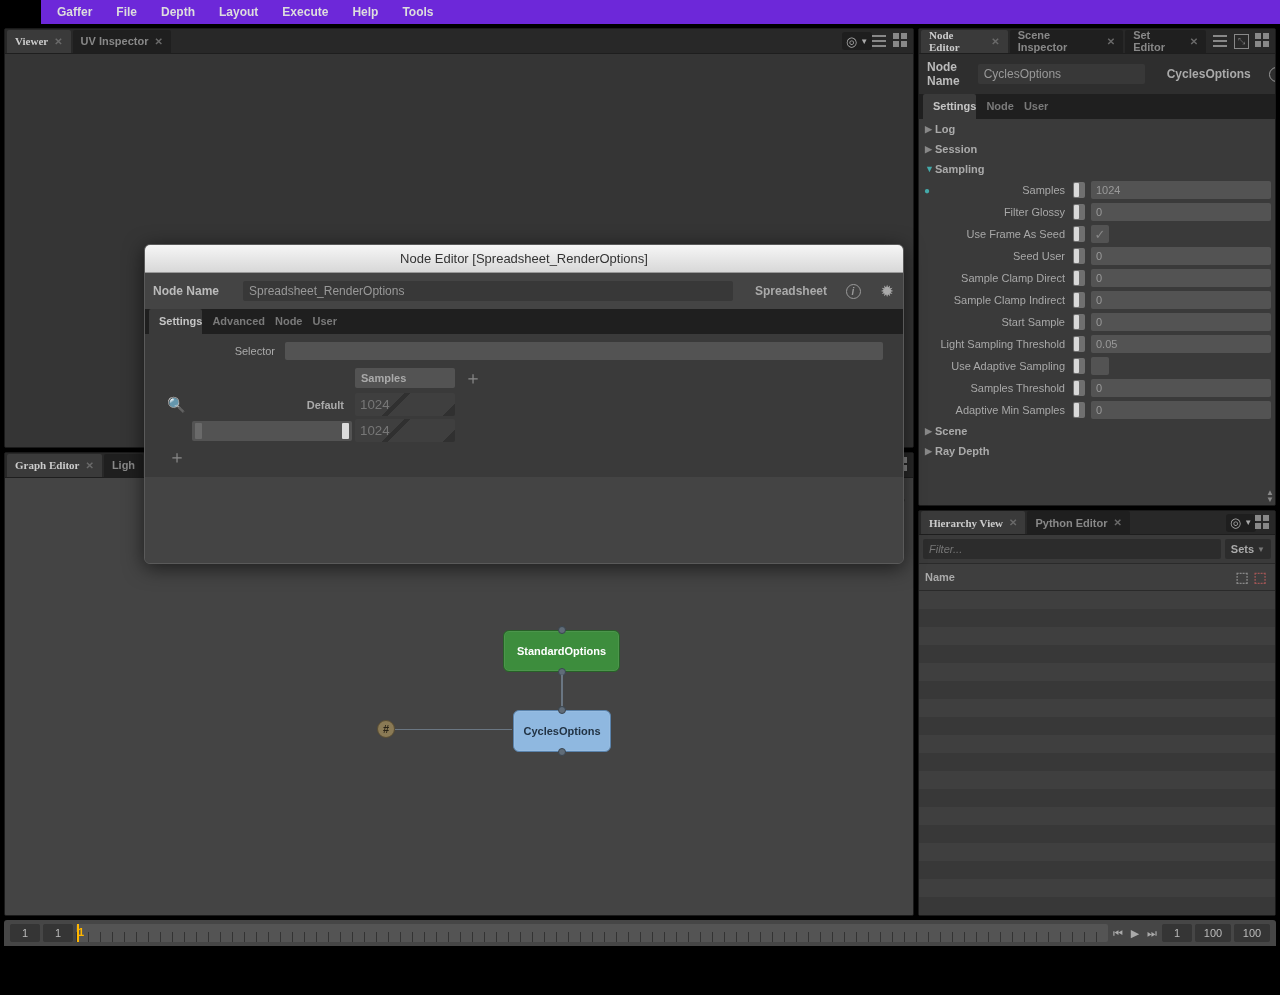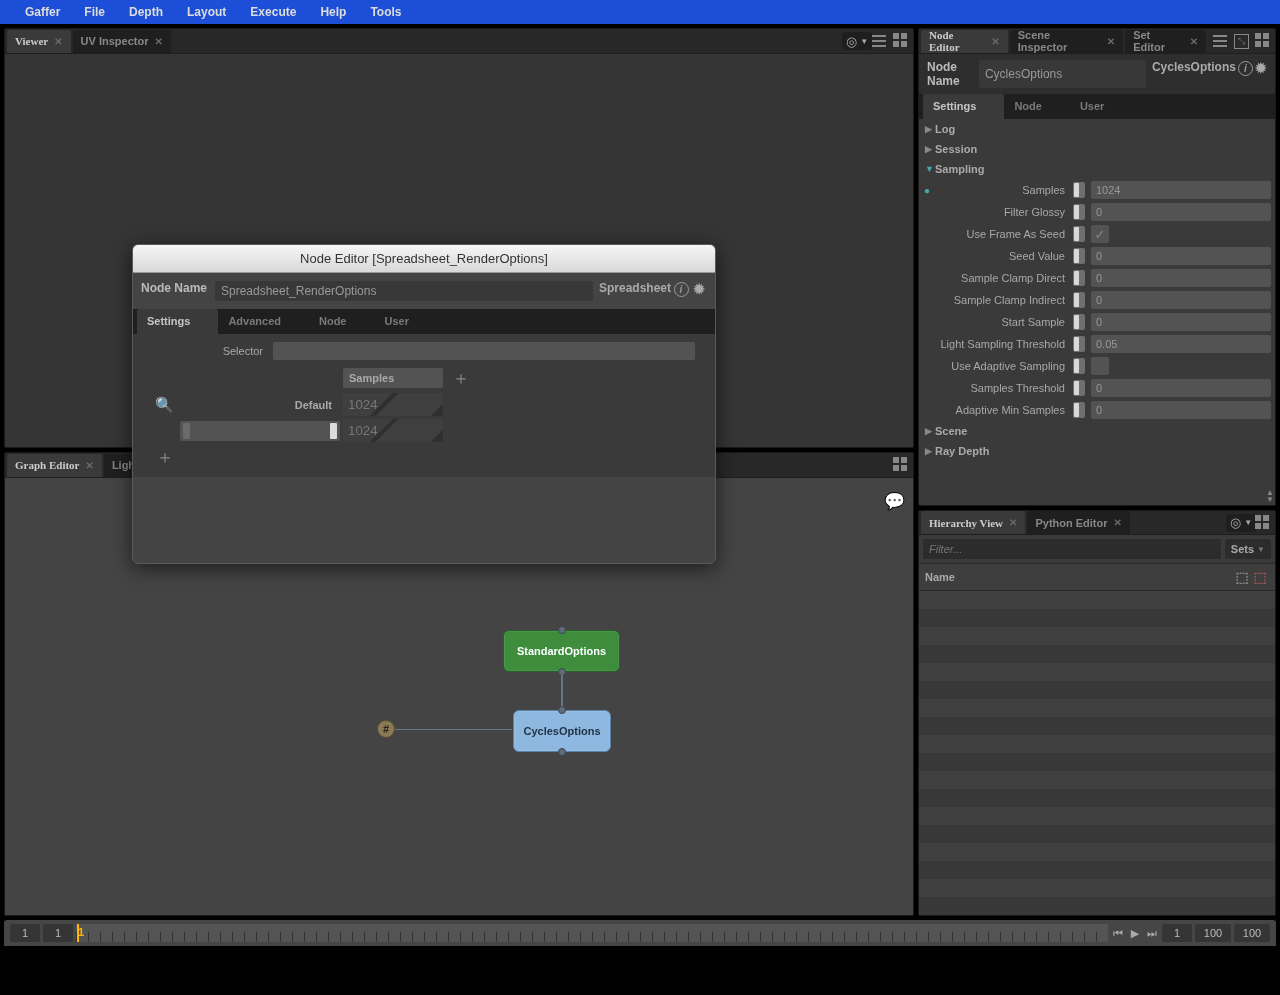--- a/index.html
+++ b/index.html
@@ -10,22 +10,23 @@
   font-size: 12px;
   color: #b8b8b8;
   overflow: hidden;
 }
 
 
 .menubar {
   display: flex;
   align-items: center;
   height: 24px;
-  background: #1d4ed8;
-  padding: 0 13px;
+  background: #6d28d9;
+  padding: 0 4px;
+  margin-left: 41px;
 }
 .menubar .item {
   padding: 0 12px;
   font-weight: bold;
   color: #ddd;
   cursor: pointer;
   font-size: 12px;
 }
 
 .app-body {
@@ -98,23 +99,23 @@
   width: 24px; height: 22px;
   display:flex; align-items:center; justify-content:center;
   color:#9a9a9a; font-size:17px;
 }
 
 
 .node-editor { height: 478px; }
 .hier { flex: 1; }
 
 .row-name {
-  display: flex; 
+  display: flex; align-items: center;
   padding: 6px 8px;
-  gap: 2px;
+  gap: 18px;
   font-weight: bold;
 }
 .row-name .label { color: #bbb; }
 .row-name input {
   flex: 1;
   background: #383838;
   border: none;
   color: #999;
   padding: 3px 6px;
   font-size: 12px;
@@ -123,21 +124,21 @@
 .row-name .type { color: #aaa; font-weight: bold; margin-left: 4px;}
 .row-name .icon { width:16px; height:16px; display:flex; align-items:center; justify-content:center; color:#aaa; font-size:14px; }
 
 .subtabs {
   display: flex;
   height: 25px;
   background: #1f1f1f;
   padding-left: 4px;
 }
 .subtab {
-  padding: 6px 28px 0 10px;
+  padding: 6px 0 0 10px;
   font-weight: bold;
   font-size: 11px;
   color: #7a7a7a;
 }
 .subtab.active { background: #3a3a3a; color: #c5c5c5; border-radius:2px 2px 0 0; }
 
 .scroll-area {
   flex: 1;
   overflow-y: auto;
   background: #3a3a3a;
@@ -281,22 +282,22 @@
 }
 .timeline .tr-btn {
   width:14px; height:18px;
   display:flex; align-items:center; justify-content:center;
   color:#aaa; font-size:11px;
 }
 
 
 .popup {
   position: absolute;
-  left: 132px; top: 220px;
-  width: 584px;
+  left: 144px; top: 220px;
+  width: 760px;
   background: #444;
   border-radius: 6px;
   border: 1px solid #5a5a5a;
   box-shadow: 0 4px 20px rgba(0,0,0,0.6);
   overflow: hidden;
 }
 .popup-title {
   height: 28px;
   background: linear-gradient(#f6f6f6,#d8d8d8);
   color: #333;
@@ -549,21 +550,21 @@
             </div>
             <div class="param-row">
               <div class="dot"></div>
               <div class="plabel">Use Frame As Seed</div>
               <div class="toggle"></div>
               <div class="check">✓</div>
               <div style="flex: 1 1 0%;"></div>
             </div>
             <div class="param-row">
               <div class="dot"></div>
-              <div class="plabel">Seed Value</div>
+              <div class="plabel">Seed User</div>
               <div class="toggle"></div>
               <input type="text" value="0" style="">
             </div>
             <div class="param-row">
               <div class="dot"></div>
               <div class="plabel">Sample Clamp Direct</div>
               <div class="toggle"></div>
               <input type="text" value="0" style="">
             </div>
             <div class="param-row">

